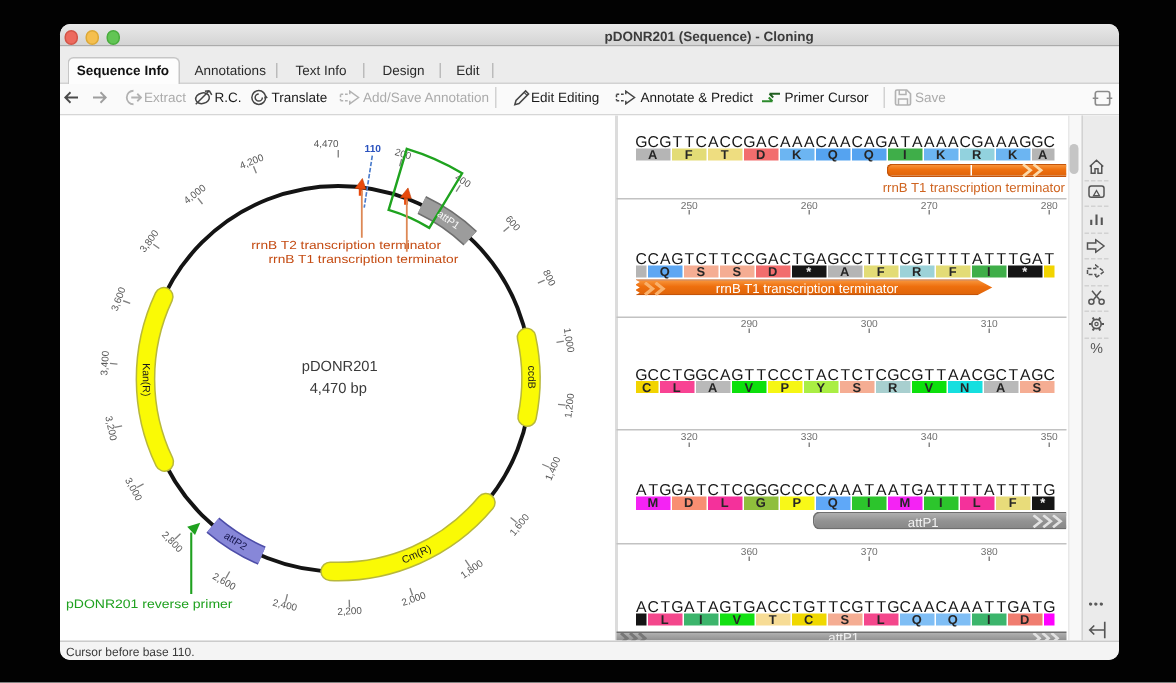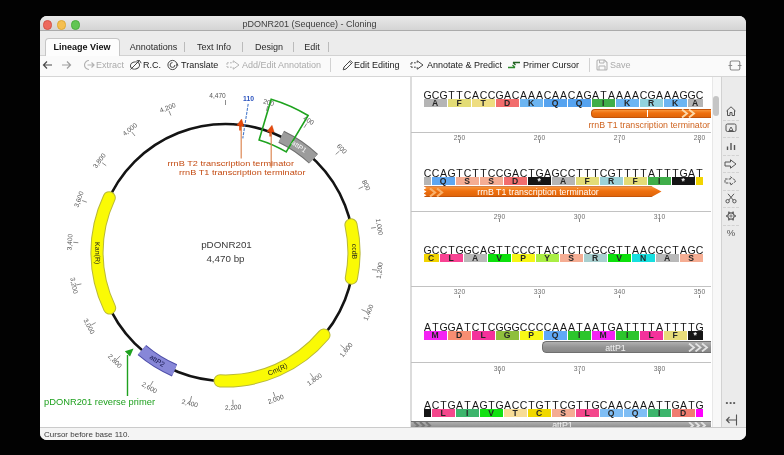--- a/index.html
+++ b/index.html
@@ -12,26 +12,26 @@
 .rnum{position:absolute;width:30px;text-align:center;font-size:6.8px;color:#707070}
 .alab{position:absolute;font-size:8.8px;color:#cf6420;white-space:nowrap}
 </style></head><body>
 <div id="win">
     <div id="abs">
 
 <div style="position:absolute;left:39.5px;top:15.5px;width:706px;height:15px;background:linear-gradient(#e9e9e9,#d4d4d4);border-bottom:1px solid #ababab;box-sizing:border-box"></div>
 <div style="position:absolute;left:43px;top:20.3px;width:7.4px;height:7.4px;border-radius:50%;background:#ed6a5e;border:0.5px solid #d35548"></div>
 <div style="position:absolute;left:57px;top:20.3px;width:7.4px;height:7.4px;border-radius:50%;background:#f5bf4f;border:0.5px solid #dda937"></div>
 <div style="position:absolute;left:71px;top:20.3px;width:7.4px;height:7.4px;border-radius:50%;background:#62c554;border:0.5px solid #4aad3e"></div>
-<div style="position:absolute;left:242.5px;top:18.8px;width:300px;text-align:left;font-size:9px;font-weight:normal;color:#3c3c3c">pDONR201 (Sequence) - Cloning</div>
+<div style="position:absolute;left:242.5px;top:18.8px;width:300px;text-align:right;font-size:9px;font-weight:bold;color:#3c3c3c">pDONR201 (Sequence) - Cloning</div>
 
 <div style="position:absolute;left:39.5px;top:30.5px;width:706px;height:25px;background:#ececec;border-bottom:1px solid #d2d2d2;box-sizing:border-box"></div>
 
 <div style="position:absolute;left:44.5px;top:37.5px;width:75px;height:18px;background:#fdfdfd;border:1px solid #c6c6c6;border-bottom:none;border-radius:4px 4px 0 0;box-sizing:border-box"></div>
-<div class="tabt" style="left:44.5px;top:41.5px;width:75px;font-weight:bold;color:#111">Lineage View</div>
+<div class="tabt" style="left:44.5px;top:41.5px;width:75px;font-weight:bold;color:#111">Sequence Info</div>
 <div class="tabt" style="left:126px;top:41.5px;width:55px;color:#2a2a2a">Annotations</div>
 <div class="tabt" style="left:191px;top:41.5px;width:46px;color:#2a2a2a">Text Info</div>
 <div class="tabt" style="left:250px;top:41.5px;width:38px;color:#2a2a2a">Design</div>
 <div class="tabt" style="left:301px;top:41.5px;width:22px;color:#2a2a2a">Edit</div>
 <div style="position:absolute;left:183.5px;top:42px;width:1px;height:10px;background:#bbb"></div>
 <div style="position:absolute;left:242px;top:42px;width:1px;height:10px;background:#bbb"></div>
 <div style="position:absolute;left:293px;top:42px;width:1px;height:10px;background:#bbb"></div>
 <div style="position:absolute;left:328px;top:42px;width:1px;height:10px;background:#bbb"></div>
 
 <div style="position:absolute;left:39.5px;top:55.5px;width:706px;height:21.5px;background:#fafafa;border-bottom:1px solid #d6d6d6;box-sizing:border-box"></div>
@@ -55,21 +55,21 @@
 <svg style="position:absolute;left:166px;top:59px" width="13" height="12" viewBox="0 0 13 12">
         <circle cx="6.5" cy="6" r="4.6" fill="none" stroke="#464646" stroke-width="1"></circle>
         <path d="M6.5 3.6 A2.4 2.4 0 1 0 8.9 6" fill="none" stroke="#464646" stroke-width="1"></path>
         <path d="M11.1 4.2 L12.6 6.4 L9.9 6.6" fill="#464646"></path>
       </svg>
 <div class="tbtxt" style="left:181px;top:60px;color:#1a1a1a">Translate</div>
 <svg style="position:absolute;left:226px;top:60px" width="14" height="10" viewBox="0 0 14 10">
         <path d="M7.2 2.8 V0.8 L13 5 L7.2 9.2 V7.2" fill="none" stroke="#b2b2b2" stroke-width="1"></path>
         <path d="M1 2.8 H7 M1 7.2 H7 M1 3 V7" fill="none" stroke="#b2b2b2" stroke-width="1" stroke-dasharray="1.8 1.2"></path>
       </svg>
-<div class="tbtxt" style="left:242px;top:60px;color:#ababab">Add/Edit Annotation</div>
+<div class="tbtxt" style="left:242px;top:60px;color:#ababab">Add/Save Annotation</div>
 <div style="position:absolute;left:330px;top:58px;width:1px;height:14px;background:#d2d2d2"></div>
 <svg style="position:absolute;left:340.5px;top:58.5px" width="13" height="13" viewBox="0 0 13 13">
         <path d="M2.2 10.8 L3 8 L9.4 1.6 L11.4 3.6 L5 10 L2.2 10.8 Z" fill="none" stroke="#464646" stroke-width="1"></path>
         <path d="M8.4 2.6 L10.4 4.6" stroke="#464646" stroke-width="0.8"></path>
       </svg>
 <div class="tbtxt" style="left:354px;top:60px;color:#1a1a1a">Edit Editing</div>
 <svg style="position:absolute;left:410px;top:60px" width="14" height="10" viewBox="0 0 14 10">
         <path d="M7.2 2.8 V0.8 L13 5 L7.2 9.2 V7.2" fill="none" stroke="#464646" stroke-width="1"></path>
         <path d="M1 2.8 H7 M1 7.2 H7 M1 3 V7" fill="none" stroke="#464646" stroke-width="1" stroke-dasharray="1.8 1.2"></path>
       </svg>

